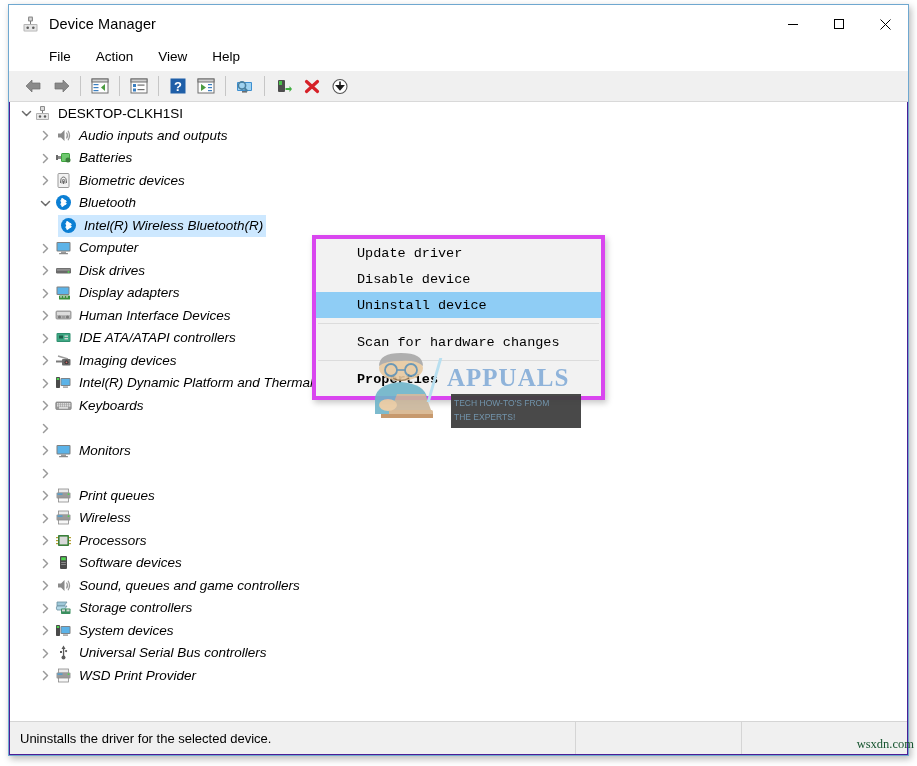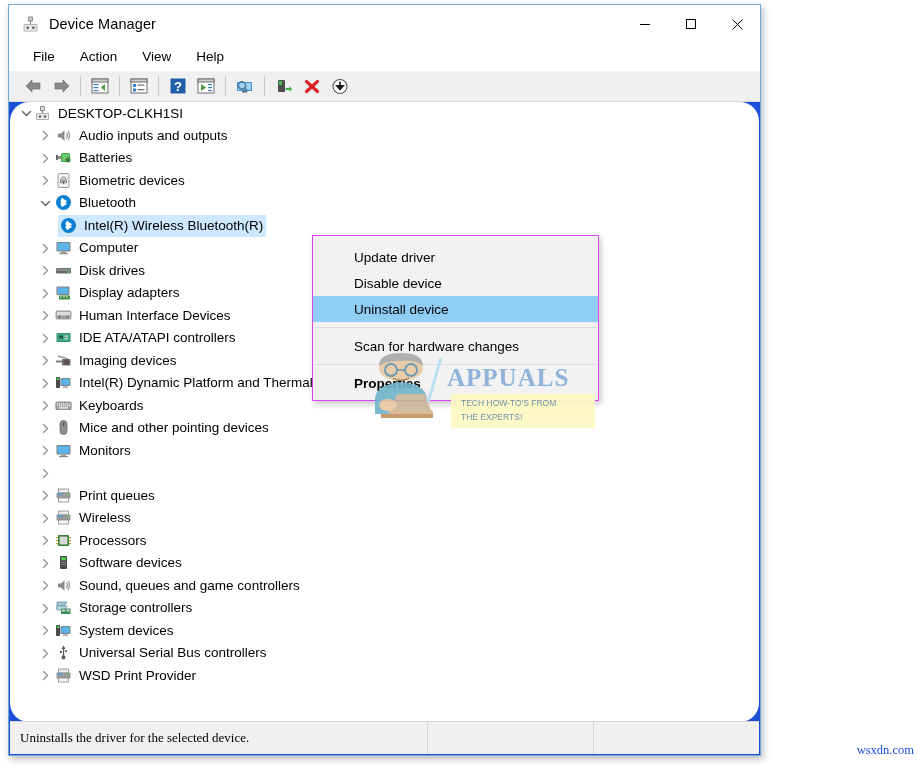--- a/index.html
+++ b/index.html
@@ -4,103 +4,103 @@
 <style>
   html,body{margin:0;padding:0;background:#ffffff;}
   body{
     width:917px;height:766px;overflow:hidden;position:relative;
     font-family:"Liberation Sans","DejaVu Sans",sans-serif;
     -webkit-font-smoothing:antialiased;
   }
 
   
   #window{
-    position:absolute;left:8px;top:4px;width:753px;height:752px;
-    background:#1d4ed8;border:1px solid #6fa8d0;box-sizing:border-box;
+    position:absolute;left:8px;top:4px;width:901px;height:752px;
+    background:#4c1d95;border:1px solid #6fa8d0;box-sizing:border-box;
     box-shadow:2px 3px 7px rgba(0,0,0,.28);
   }
 
   
   #titlebar{
     position:relative;height:38px;background:#ffffff;
     display:flex;align-items:center;
   }
   #title-left{display:flex;align-items:center;padding-left:12px;gap:9px;}
   #app-icon{width:19px;height:19px;position:relative;flex:none;}
   #title-text{font-size:14.5px;color:#000;letter-spacing:.1px;}
   #winbtns{position:absolute;right:0;top:0;height:38px;display:flex;}
   .winbtn{width:46px;height:38px;display:flex;align-items:center;justify-content:center;}
 
   
-  #menubar{height:28px;background:#ffffff;display:flex;align-items:center;padding-left:14px;gap:5px;}
+  #menubar{height:28px;background:#ffffff;display:flex;align-items:center;padding-left:30px;gap:5px;}
   .menu-item{font-size:13.5px;color:#000;padding:3px 10px;line-height:1;}
 
   
   #toolbar{
     height:30px;background:#f0f0f0;display:flex;align-items:center;
     padding-left:10px;gap:0px;
     border-bottom:1px solid #d9d9d9;
   }
   .tbtn{width:28px;height:26px;display:flex;align-items:center;justify-content:center;}
   .tsep{width:1px;height:20px;background:#c6c6c6;margin:0 5px;}
 
   
   #tree{
     position:absolute;left:1px;top:97px;right:1px;bottom:33px;
-    background:#ffffff;overflow:hidden;border-radius:19px;
+    background:#ffffff;overflow:hidden;
   }
   .row{
     height:22.5px;display:flex;align-items:center;position:relative;
     font-size:13.5px;color:#000;white-space:nowrap;
   }
   .twisty{width:16px;height:22px;display:flex;align-items:center;justify-content:center;flex:none;}
   .ico{width:17px;height:17px;flex:none;margin-right:7px;position:relative;}
   .lbl{line-height:1;}
   .row.lvl0{padding-left:8px;}
   .row.lvl1{padding-left:27px;}
   .row.lvl2{padding-left:32px;}
   .row.sel .lbl-wrap{background:#cde8ff;}
-  .lbl-wrap{display:inline-flex;align-items:center;padding:2px 3px 3px 2px;}
+  .lbl-wrap{display:inline-flex;align-items:center;padding:2px 3px 3px 2px;font-style:italic;}
 
   
   #statusbar{
     position:absolute;left:1px;right:1px;bottom:1px;height:32px;
     background:#f0f0f0;border-top:1px solid #d5d5d5;display:flex;align-items:center;
   }
-  #status-text{font-size:13px;color:#000;padding-left:10px;flex:1;font-family:Liberation Serif, serif;}
+  #status-text{font-size:13px;color:#000;padding-left:10px;flex:1;}
   .sdiv{width:1px;height:32px;background:#d5d5d5;}
   .spane{width:165px;height:32px;}
   #sb-wm{
-    position:absolute;right:3px;bottom:8px;font-size:12.5px;color:#1d4ed8;
+    position:absolute;right:3px;bottom:14px;font-size:12.5px;color:#14532d;
     font-family:"Liberation Serif","DejaVu Serif",serif;
   }
 
   
   #ctxmenu{
     position:absolute;left:303px;top:230px;width:285px;
-    background:#f2f2f2;border:1px solid #d946ef;
+    background:#f2f2f2;border:4px solid #d946ef;
     box-shadow:2px 3px 6px rgba(0,0,0,.22);
-    padding:8px 0 4px 0;z-index:40;
+    padding:1px 0 4px 0;z-index:40;font-family:Liberation Mono, monospace;
   }
   .ctx{height:26px;display:flex;align-items:center;padding-left:41px;font-size:13.5px;color:#000;}
   .ctx.hl{background:#8fcdf5;}
   .ctx.bold{font-weight:bold;}
   .ctxsep{height:1px;background:#dcdcdc;margin:5px 2px 5px 2px;}
 
   
   #wm{position:absolute;left:355px;top:352px;width:230px;height:85px;z-index:60;pointer-events:none;}
   #wm-text{
     position:absolute;left:92px;top:12px;font-size:25px;letter-spacing:1px;
     color:#7ea9d6;font-weight:bold;font-family:"Liberation Serif","DejaVu Serif",serif;
     opacity:.85;
   }
   #wm-sub{
     position:absolute;left:96px;top:42px;width:124px;height:30px;
-    background:#fef9c3;color:#6b8fa8;font-size:8.5px;line-height:14px;
-    padding:2px 10px;font-family:"Liberation Sans",sans-serif;opacity:.95;
+    background:#404040;color:#6b8fa8;font-size:8.5px;line-height:14px;
+    padding:2px 3px;font-family:"Liberation Sans",sans-serif;opacity:.95;
   }
   #wm-slash{position:absolute;left:78px;top:6px;width:3px;height:44px;background:#b8dff0;transform:skewX(-16deg);}
 </style>
 </head>
 <body>
 
 <div id="window">
 
   <div id="titlebar">
     <div id="title-left">
@@ -466,27 +466,20 @@
               <rect x="4" y="10.2" width="9" height="1.4" fill="#ebebeb"></rect>
             </svg></span>
           <span class="lbl">Keyboards</span>
         </span>
       </div>
       <div class="row lvl1">
         <span class="twisty">
           <svg width="11" height="11" viewBox="0 0 11 11">
             <path d="M3.5 1.5 L7.5 5.5 L3.5 9.5" fill="none" stroke="#9a9a9a" stroke-width="1.5" stroke-linecap="round" stroke-linejoin="round"></path>
           </svg>
-        </span>
-        <span class="lbl-wrap">
-          <span class="ico"><svg width="17" height="17" viewBox="0 0 17 17">
-              <rect x="5" y="1.5" width="7" height="14" rx="3.5" fill="#8f8f8f" stroke="#6a6a6a" stroke-width=".8"></rect>
-              <rect x="8" y="3.5" width="1.3" height="3.5" rx=".6" fill="#4a4a4a"></rect>
-            </svg></span>
-          <span class="lbl">Mice and other pointing devices</span>
         </span>
       </div>
       <div class="row lvl1">
         <span class="twisty">
           <svg width="11" height="11" viewBox="0 0 11 11">
             <path d="M3.5 1.5 L7.5 5.5 L3.5 9.5" fill="none" stroke="#9a9a9a" stroke-width="1.5" stroke-linecap="round" stroke-linejoin="round"></path>
           </svg>
         </span>
         <span class="lbl-wrap">
           <span class="ico"><svg width="17" height="17" viewBox="0 0 17 17">

